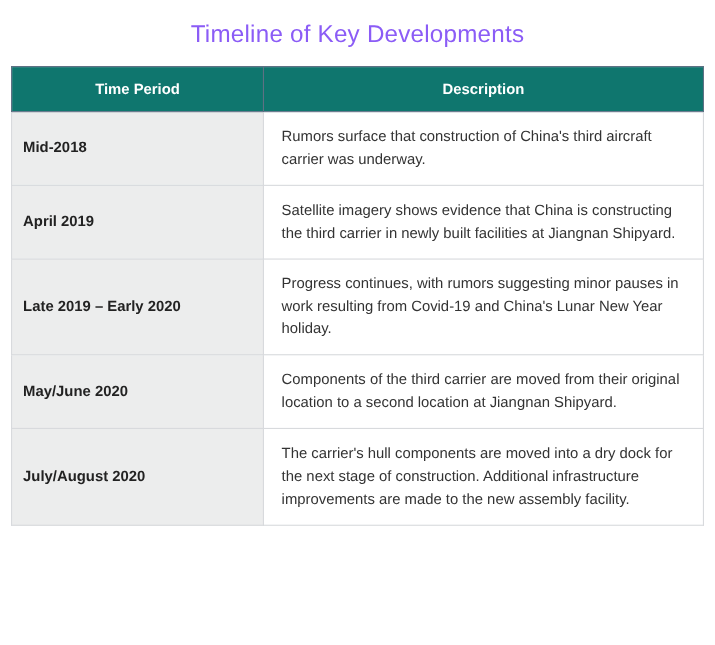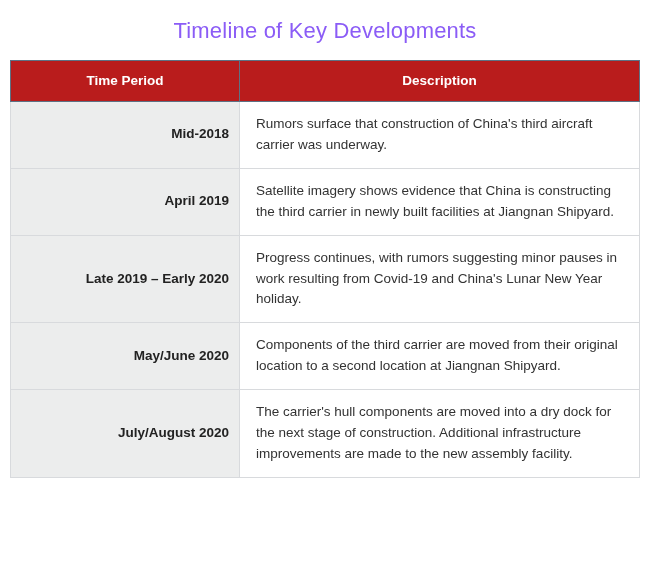--- a/index.html
+++ b/index.html
@@ -30,41 +30,41 @@
     padding-bottom: 16px;
     line-height: 1.2;
   }
   table.timeline {
     width: 630px;
     border-collapse: collapse;
     table-layout: fixed;
     font-size: 13.5px;
   }
   table.timeline thead th {
-    background: #b91c1c;
+    background: #0f766e;
     color: #ffffff;
     font-size: 13.5px;
     font-weight: bold;
     text-align: center;
     padding: 11px 8px;
     border: 1px solid #5e7184;
     line-height: 1.3;
   }
   table.timeline thead th.col-period {
     width: 212px;
   }
   table.timeline tbody td {
     border: 1px solid #d8dadd;
     vertical-align: middle;
     line-height: 1.55;
   }
   td.period {
     width: 212px;
     background: #eceded;
-    text-align: right;
+    text-align: left;
     font-weight: bold;
     color: #222222;
     font-size: 13.5px;
     padding: 10px 10px;
   }
   td.description {
     background: #ffffff;
     color: #333333;
     font-size: 13.5px;
     padding: 12px 16px;

